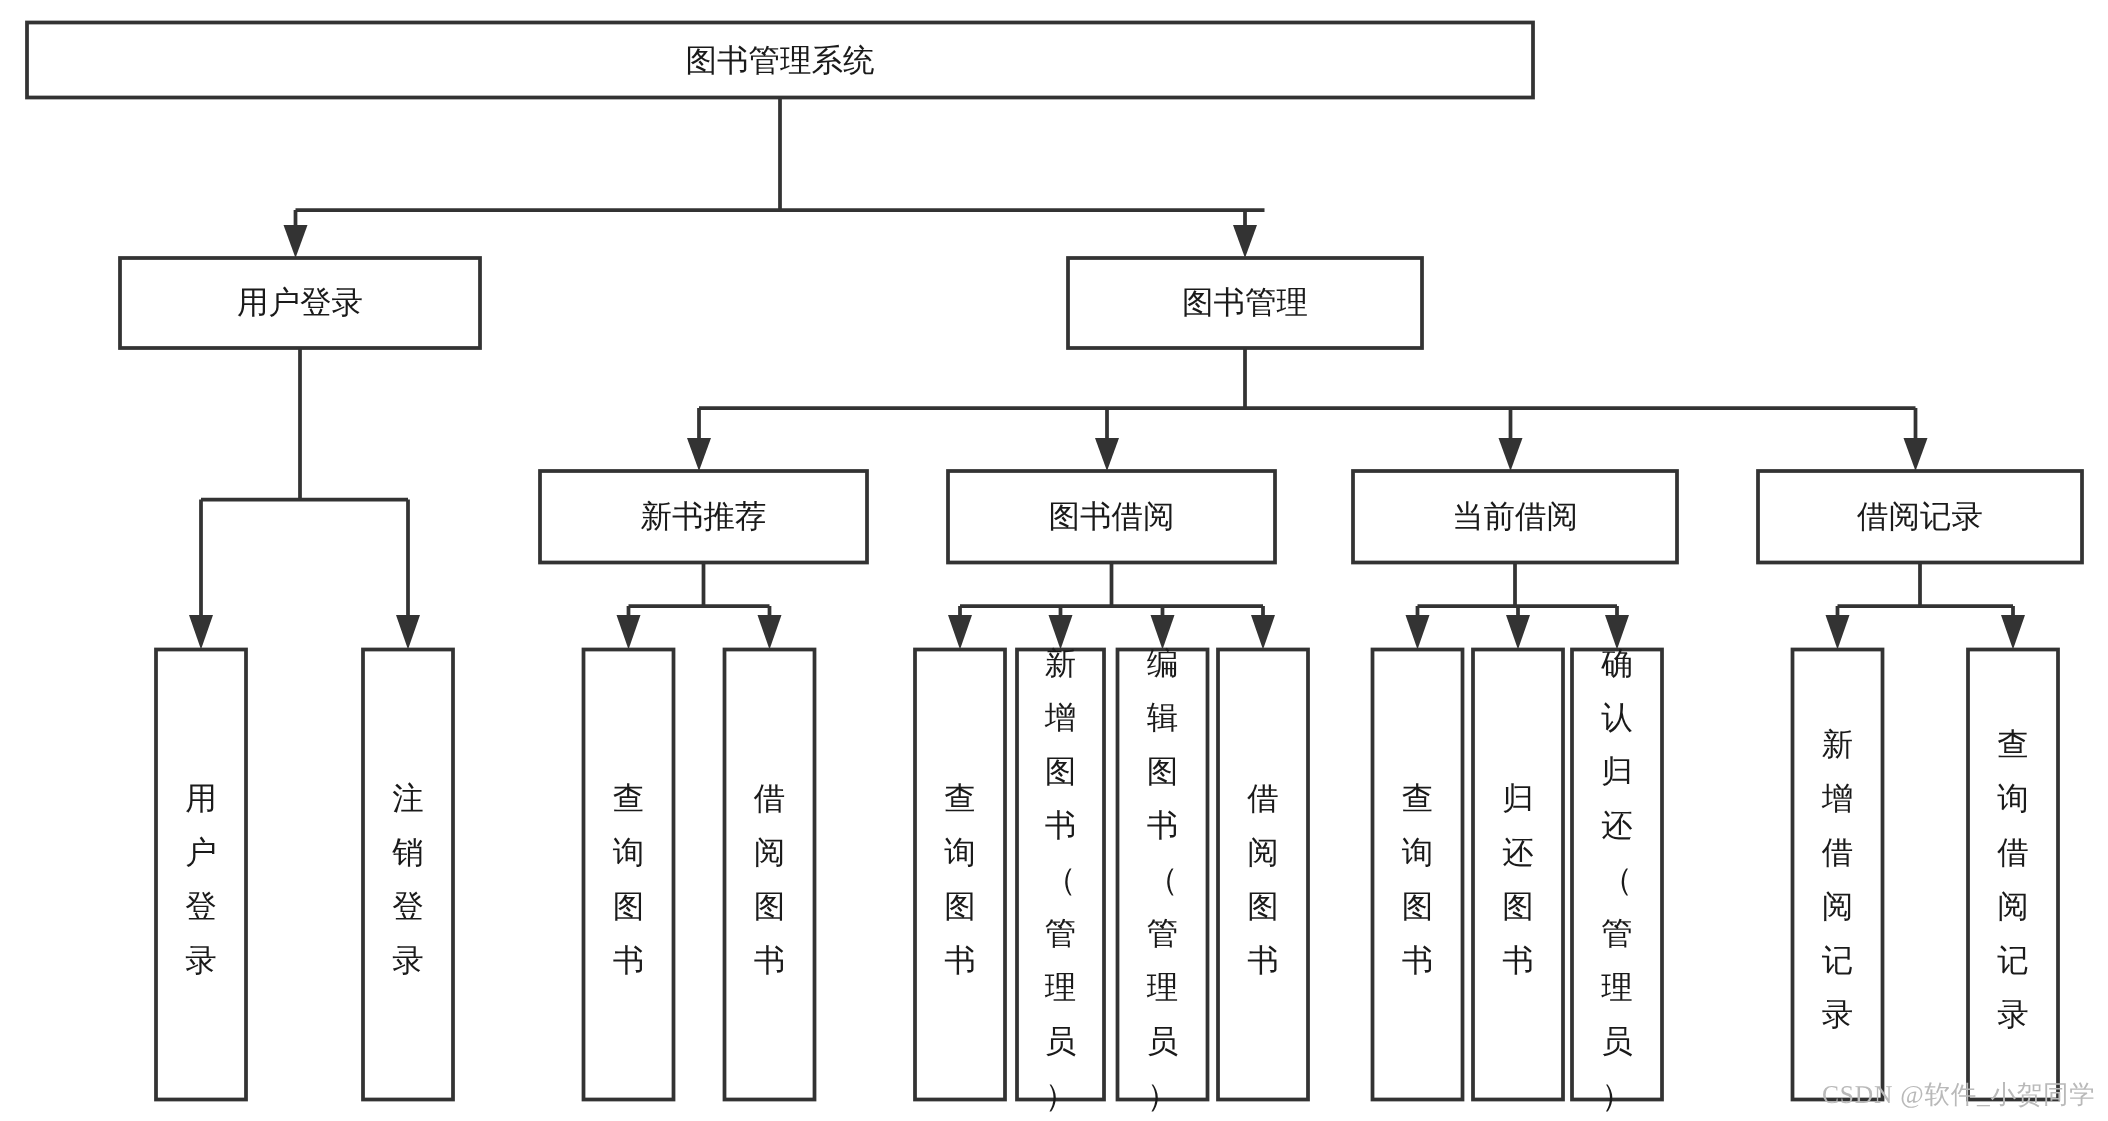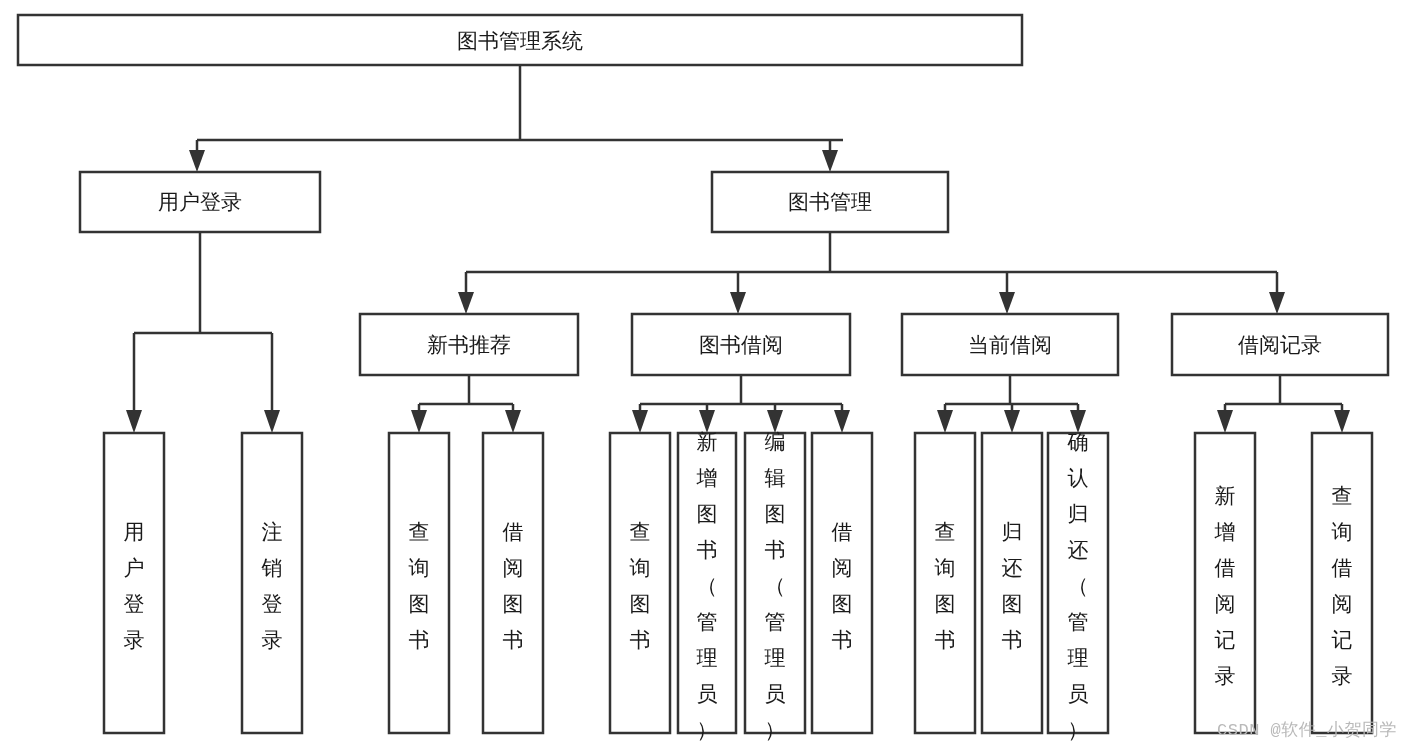--- a/index.html
+++ b/index.html
@@ -49,21 +49,21 @@
   .node-label-v {
     font-family: "Liberation Sans", "DejaVu Sans", sans-serif;
     font-size: 21px;
     fill: #1a1a1a;
     text-anchor: middle;
   }
   .watermark {
     position: absolute;
     right: 8px;
     bottom: 6px;
-    font-family: Liberation Mono, monospace;
+    font-family: Liberation Serif, serif;
     font-size: 17px;
     color: #b9b9b9;
     white-space: nowrap;
     letter-spacing: 0.5px;
   }
 </style>
 </head>
 <body>
 
 <div id="diagram-root">

